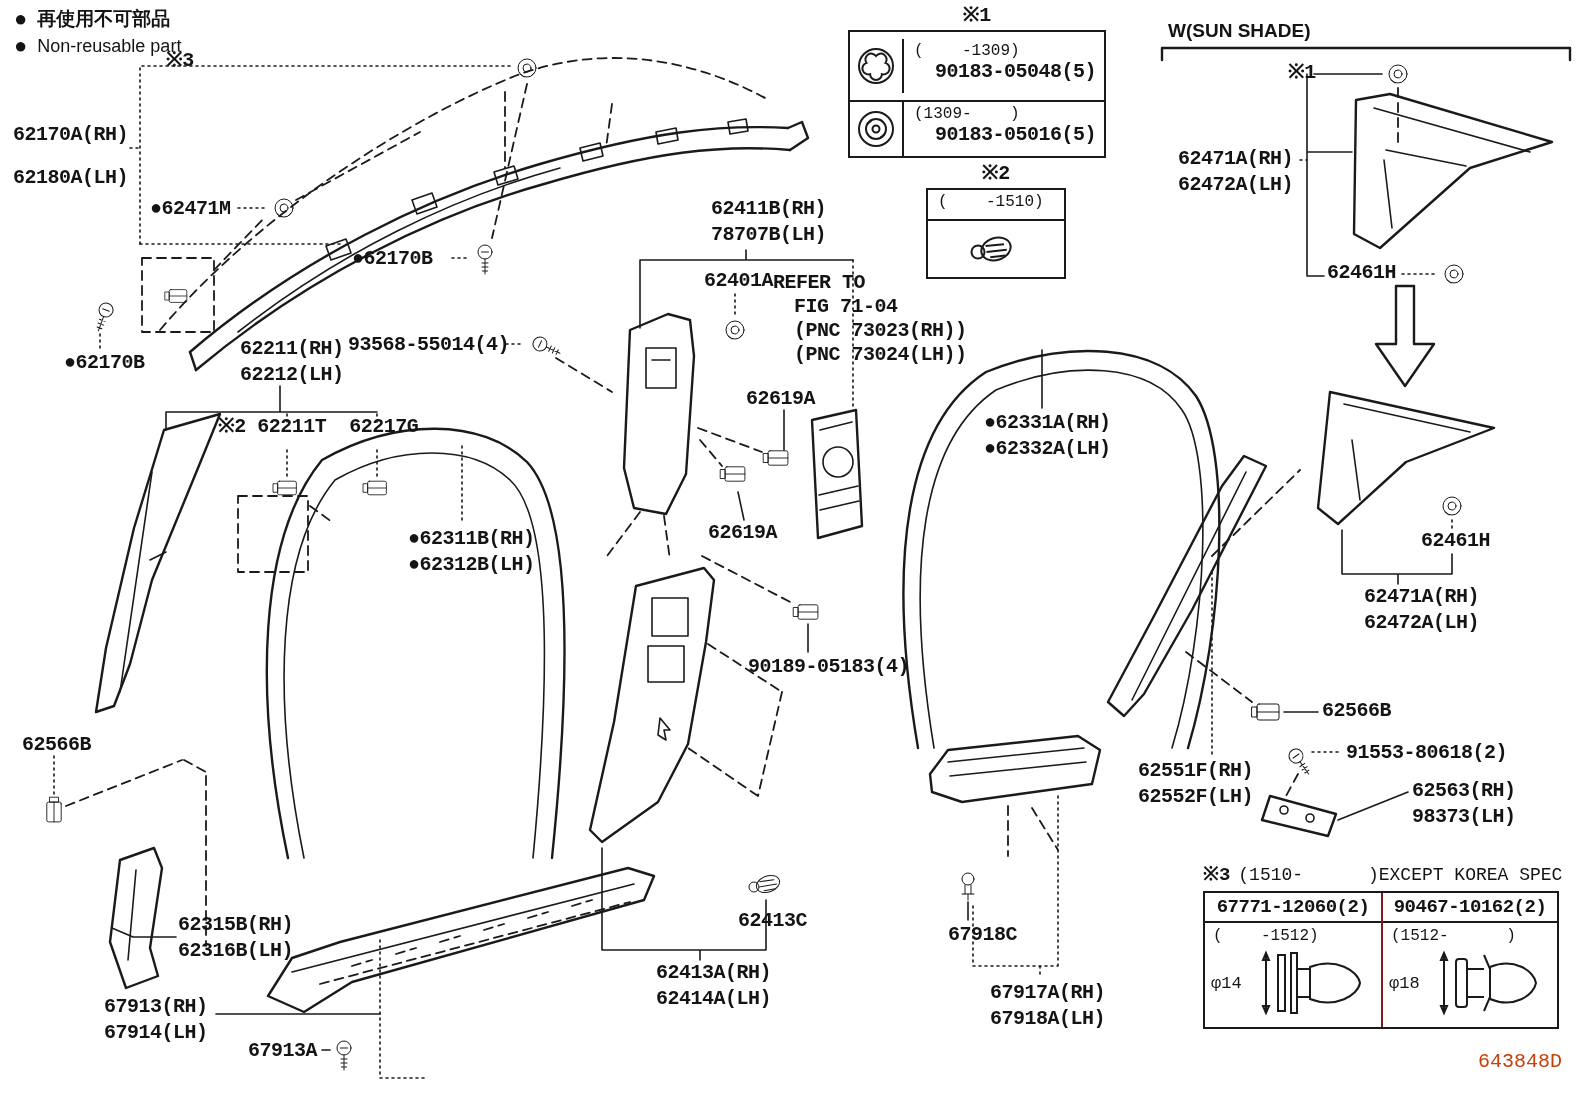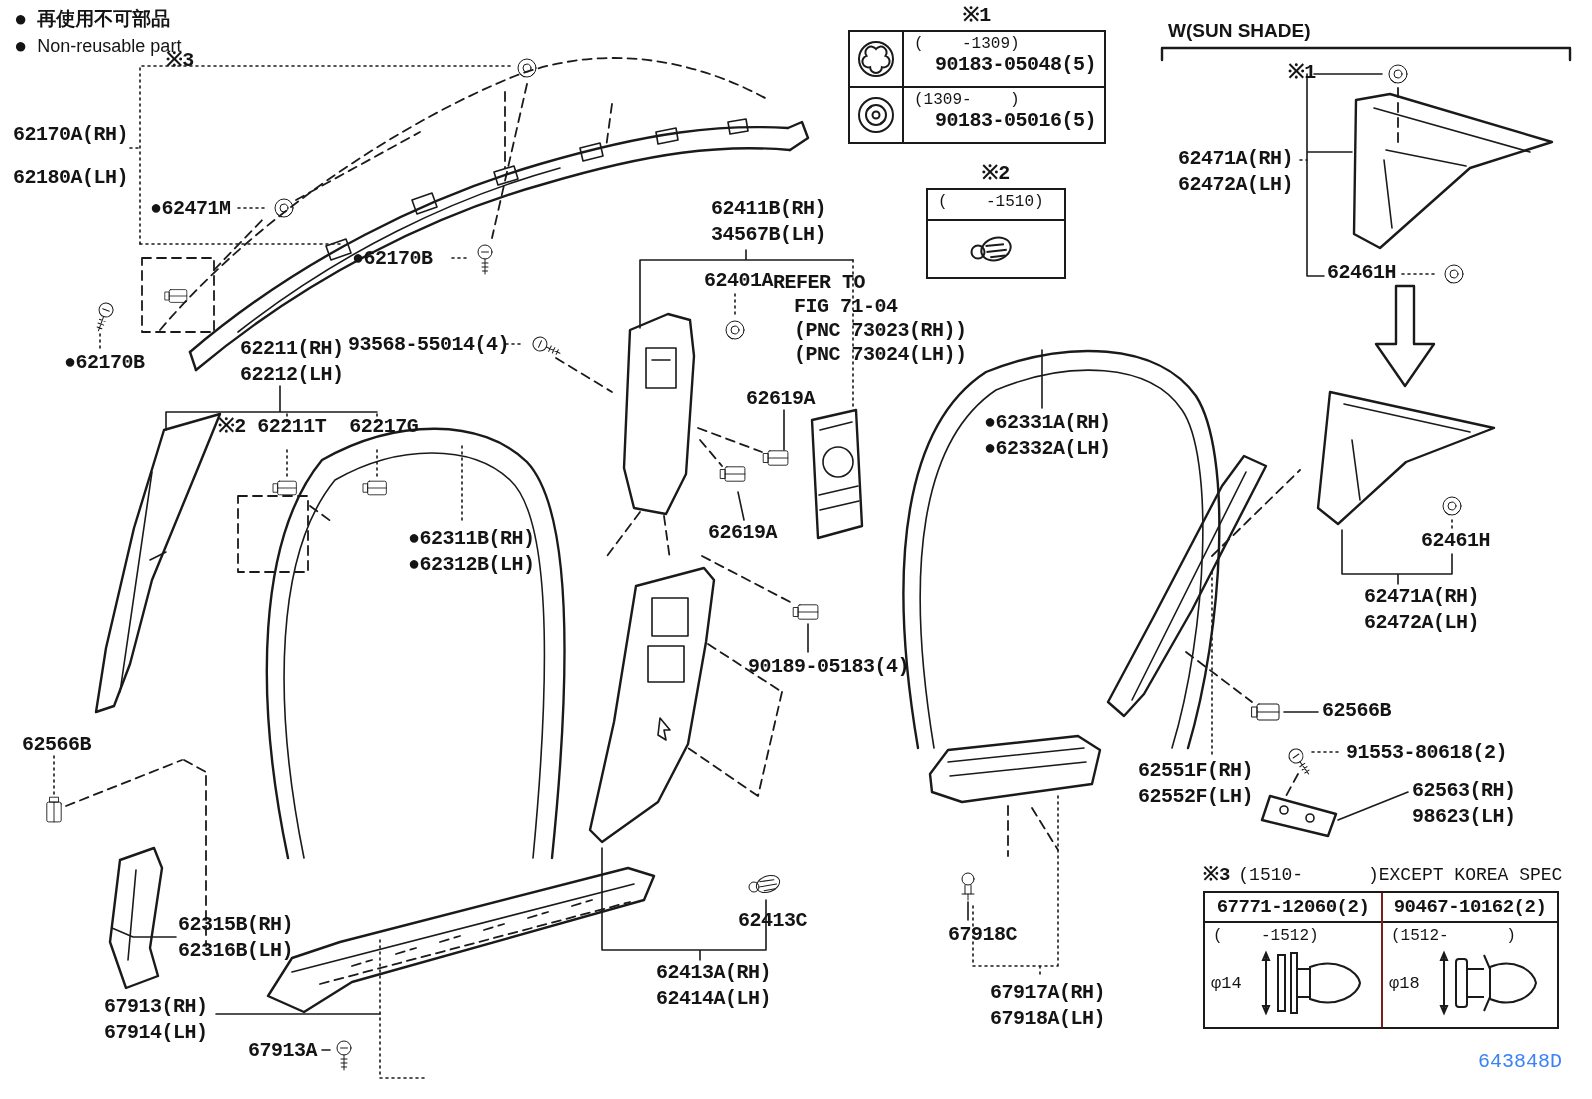--- a/index.html
+++ b/index.html
@@ -25,21 +25,21 @@
   .legend-text-en{font-size:18px;}
 
   .callout{position:absolute;}
   .callout .mark{font-family:"Liberation Mono","DejaVu Sans Mono",monospace;font-weight:700;
     font-size:20px;text-align:center;margin-bottom:3px;}
   .tbl{border:2.5px solid #1a1a1a;background:#fff;box-sizing:border-box;}
   .mono-pre{font-family:"Liberation Mono","DejaVu Sans Mono",monospace;white-space:pre;}
 
   
   #callout-t1{left:848px;top:0px;width:258px;}
-  #callout-t1 .row{display:grid;grid-template-columns:54px 1fr;height:54px;}
+  #callout-t1 .row{display:grid;grid-template-columns:54px 1fr;height:54px;margin-top:7px;}
   #callout-t1 .row + .row{border-top:2px solid #1a1a1a;}
   #callout-t1 .icon-cell{border-right:2px solid #1a1a1a;display:flex;align-items:center;justify-content:center;}
   #callout-t1 .range{font-size:16px;padding:3px 0 0 10px;}
   #callout-t1 .pn{font-size:20px;font-weight:700;text-align:right;padding-right:8px;letter-spacing:-0.5px;}
 
   
   #callout-t2{left:926px;top:158px;width:140px;}
   #callout-t2 .hdr{border-bottom:2px solid #1a1a1a;font-size:16px;padding:3px 0 8px 10px;}
   #callout-t2 .icon-cell{height:56px;display:flex;align-items:center;justify-content:center;}
 
@@ -49,21 +49,21 @@
   #callout-t3 .title .t-mark{font-family:"Liberation Mono","DejaVu Sans Mono",monospace;font-weight:700;font-size:19px;}
   #callout-t3 .cols{display:grid;grid-template-columns:1fr 1fr;}
   #callout-t3 .col + .col{border-left:2px solid #7f1d1d;}
   #callout-t3 .pn{font-size:19px;font-weight:700;text-align:center;letter-spacing:-0.5px;
     border-bottom:2px solid #1a1a1a;padding:3px 0;}
   #callout-t3 .range{font-size:16px;padding:4px 0 0 8px;}
   #callout-t3 .clip-row{display:flex;align-items:center;gap:16px;padding:2px 0 8px 6px;}
   #callout-t3 .dia{font-size:17px;}
 
   .doc-code{position:absolute;left:1478px;top:1050px;font-family:"Liberation Mono","DejaVu Sans Mono",monospace;
-    font-size:20px;color:#3b82f6;}
+    font-size:20px;color:#c2410c;}
 </style>
 </head>
 <body>
 
 <div id="stage">
 
   <svg id="art" width="1592" height="1099" viewBox="0 0 1592 1099">
     <defs>
       <g id="g-grommet">
         <circle r="9"></circle>
@@ -265,21 +265,21 @@
       <div class="part-label" style="left: 13px; top: 124px;">62170A(RH)</div>
       <div class="part-label" style="left: 13px; top: 150px; margin-top: 17px;">62180A(LH)</div>
       <div class="part-label" style="left: 150px; top: 198px;">●62471M</div>
       <div class="part-label" style="left: 352px; top: 248px;">●62170B</div>
       <div class="part-label" style="left: 64px; top: 352px;">●62170B</div>
       <div class="part-label" style="left: 240px; top: 338px;">62211(RH)</div>
       <div class="part-label" style="left: 240px; top: 364px;">62212(LH)</div>
       <div class="part-label" style="left: 348px; top: 334px;">93568-55014(4)</div>
       <div class="part-label" style="left: 218px; top: 416px;">※2 62211T  62217G</div>
       <div class="part-label" style="left: 711px; top: 198px;">62411B(RH)</div>
-      <div class="part-label" style="left: 711px; top: 224px;">34567B(LH)</div>
+      <div class="part-label" style="left: 711px; top: 224px;">78707B(LH)</div>
       <div class="part-label" style="left: 704px; top: 270px;">62401A</div>
       <div class="part-label" style="left: 773px; top: 272px;">REFER TO</div>
       <div class="part-label" style="left: 794px; top: 296px;">FIG 71-04</div>
       <div class="part-label" style="left: 794px; top: 320px;">(PNC 73023(RH))</div>
       <div class="part-label" style="left: 794px; top: 344px;">(PNC 73024(LH))</div>
       <div class="part-label" style="left: 746px; top: 388px;">62619A</div>
       <div class="part-label" style="left: 708px; top: 522px;">62619A</div>
       <div class="part-label" style="left: 984px; top: 412px;">●62331A(RH)</div>
       <div class="part-label" style="left: 984px; top: 438px;">●62332A(LH)</div>
       <div class="part-label" style="left: 408px; top: 528px;">●62311B(RH)</div>
@@ -303,21 +303,21 @@
       <div class="part-label" style="left: 1178px; top: 174px;">62472A(LH)</div>
       <div class="part-label" style="left: 1327px; top: 262px;">62461H</div>
       <div class="part-label" style="left: 1421px; top: 530px;">62461H</div>
       <div class="part-label" style="left: 1364px; top: 586px;">62471A(RH)</div>
       <div class="part-label" style="left: 1364px; top: 612px;">62472A(LH)</div>
       <div class="part-label" style="left: 1322px; top: 700px;">62566B</div>
       <div class="part-label" style="left: 1346px; top: 742px;">91553-80618(2)</div>
       <div class="part-label" style="left: 1138px; top: 760px;">62551F(RH)</div>
       <div class="part-label" style="left: 1138px; top: 786px;">62552F(LH)</div>
       <div class="part-label" style="left: 1412px; top: 780px;">62563(RH)</div>
-      <div class="part-label" style="left: 1412px; top: 806px;">98623(LH)</div>
+      <div class="part-label" style="left: 1412px; top: 806px;">98373(LH)</div>
     </div>
 
   <div id="callout-t1" class="callout">
     <div class="mark">※1</div>
     <div class="tbl">
       <div class="row">
         <div class="icon-cell">
           <svg width="44" height="44" viewBox="-22 -22 44 44">
             <circle r="17" fill="none" stroke="#1a1a1a" stroke-width="2"></circle>
             <path d="M 0 -10 A 4.5 4.5 0 0 1 9.5 -3.1 A 4.5 4.5 0 0 1 5.9 8.1 A 4.5 4.5 0 0 1 -5.9 8.1 A 4.5 4.5 0 0 1 -9.5 -3.1 A 4.5 4.5 0 0 1 0 -10 Z" fill="none" stroke="#1a1a1a" stroke-width="2"></path>

